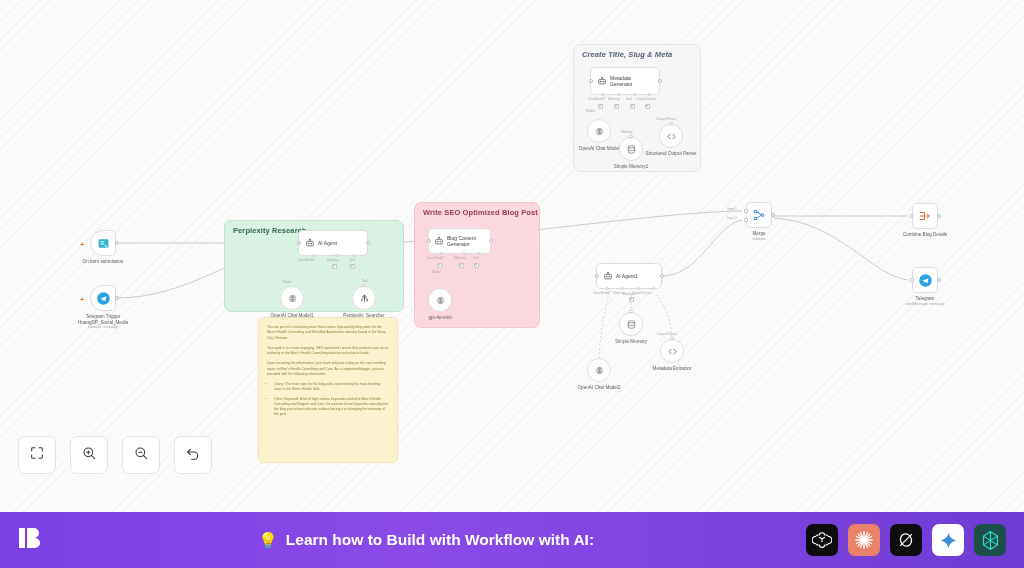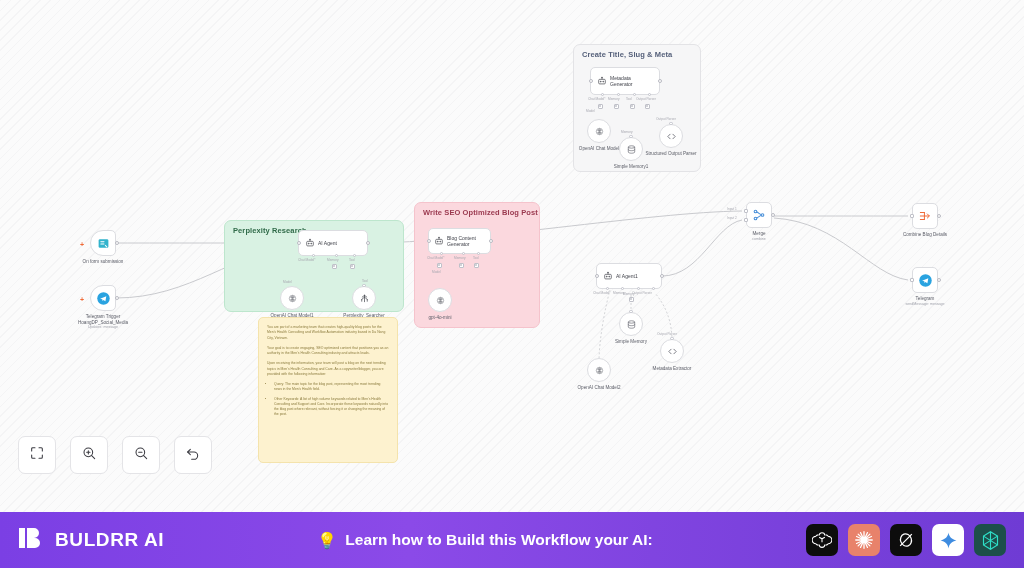--- a/index.html
+++ b/index.html
@@ -25,21 +25,21 @@
   .group {
     position: absolute;
     border-radius: 7px;
     border: 1px solid rgba(0,0,0,.07);
   }
   .group .g-title {
     position: absolute; top: 5px; left: 8px;
     font-size: 7.5px; font-weight: 700; letter-spacing: .1px;
   }
   .grp-meta   { background: #f6f6f7; border-color: #e3e3e6; }
-  .grp-meta   .g-title { color: #55607a; }
+  .grp-meta   .g-title { color: #55607a; font-style: italic; }
   .grp-perp   { background: #d9f2e3; border-color: #bde6cd; }
   .grp-perp   .g-title { color: #2f6a48; }
   .grp-seo    { background: #fbd8de; border-color: #f5c3cc; }
   .grp-seo    .g-title { color: #9b3a50; }
 
   .note-yellow {
     position: absolute;
     background: #fdf2cf; border: 1px solid #f4e3ac;
     border-radius: 5px; padding: 7px 8px;
     color: #7a6a2e;
@@ -534,26 +534,25 @@
 </div>
 
 <div id="banner">
   <div class="brand">
     <span class="brand-mark">
       <svg width="28" height="28" viewBox="0 0 28 28">
         <rect x="1" y="4" width="6" height="20" fill="#fff"></rect>
         <path d="M9 4h7a5 5 0 010 10H9zM9 14h8a5 5 0 010 10H9z" fill="#fff"></path>
       </svg>
     </span>
-    <span class="brand-text">BULDRR AI</span>
   </div>
 
   <div class="banner-mid">
     <span class="bulb">💡</span>
-    <span class="banner-text">Learn how to Build this Workflow your AI:</span>
+    <span class="banner-text">Learn how to Build with Workflow with AI:</span>
   </div>
 
   <div class="brands">
     <div class="bicon" style="background:#0d0d0d;">
       <svg width="20" height="20" viewBox="0 0 24 24" fill="none" stroke="#fff" stroke-width="1.3">
         <path d="M12 3.2a3.4 3.4 0 013.4 3.4M12 3.2a3.4 3.4 0 00-3.4 3.4M4.6 7.6a3.4 3.4 0 013-1.7M4.6 16.4a3.4 3.4 0 010-8.8M19.4 7.6a3.4 3.4 0 00-3-1.7M19.4 16.4a3.4 3.4 0 000-8.8M12 20.8a3.4 3.4 0 01-3.4-3.4M12 20.8a3.4 3.4 0 003.4-3.4M4.6 16.4a3.4 3.4 0 003 1.7M19.4 16.4a3.4 3.4 0 01-3 1.7"></path>
         <path d="M8.6 8.6l3.4 2 3.4-2M12 10.6v4"></path>
       </svg>
     </div>
     <div class="bicon" style="background:#e8826b;">

